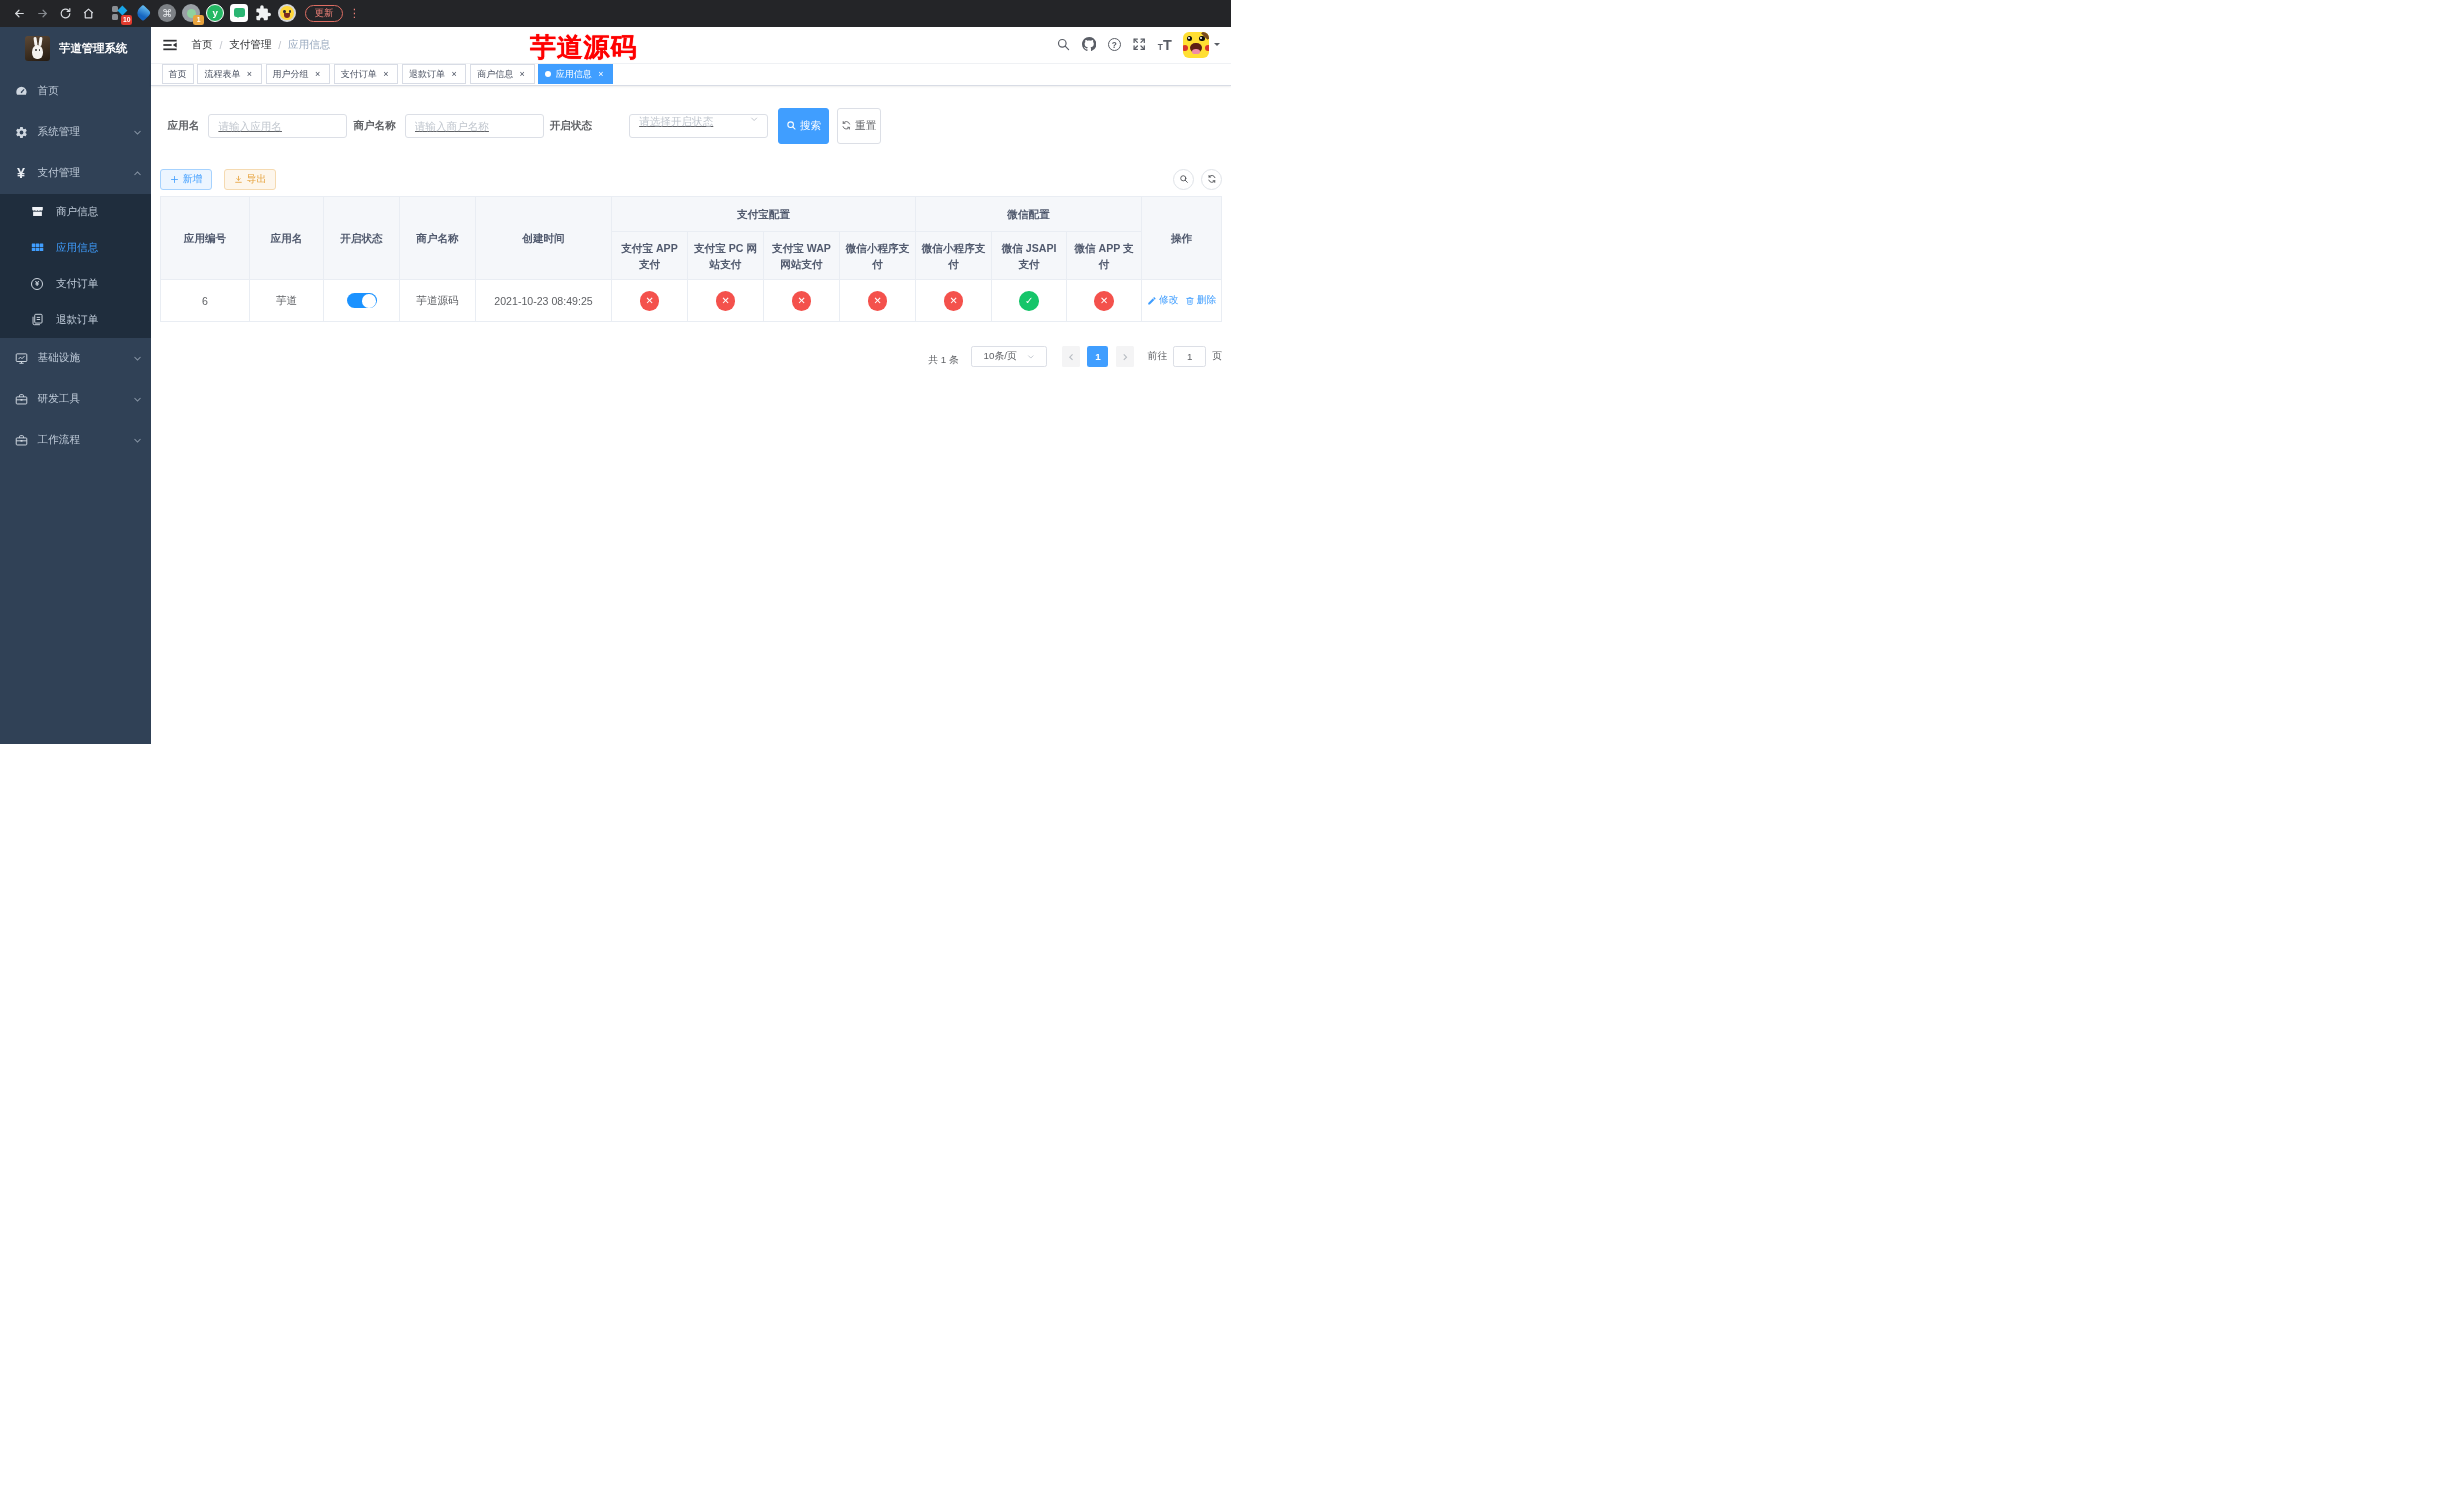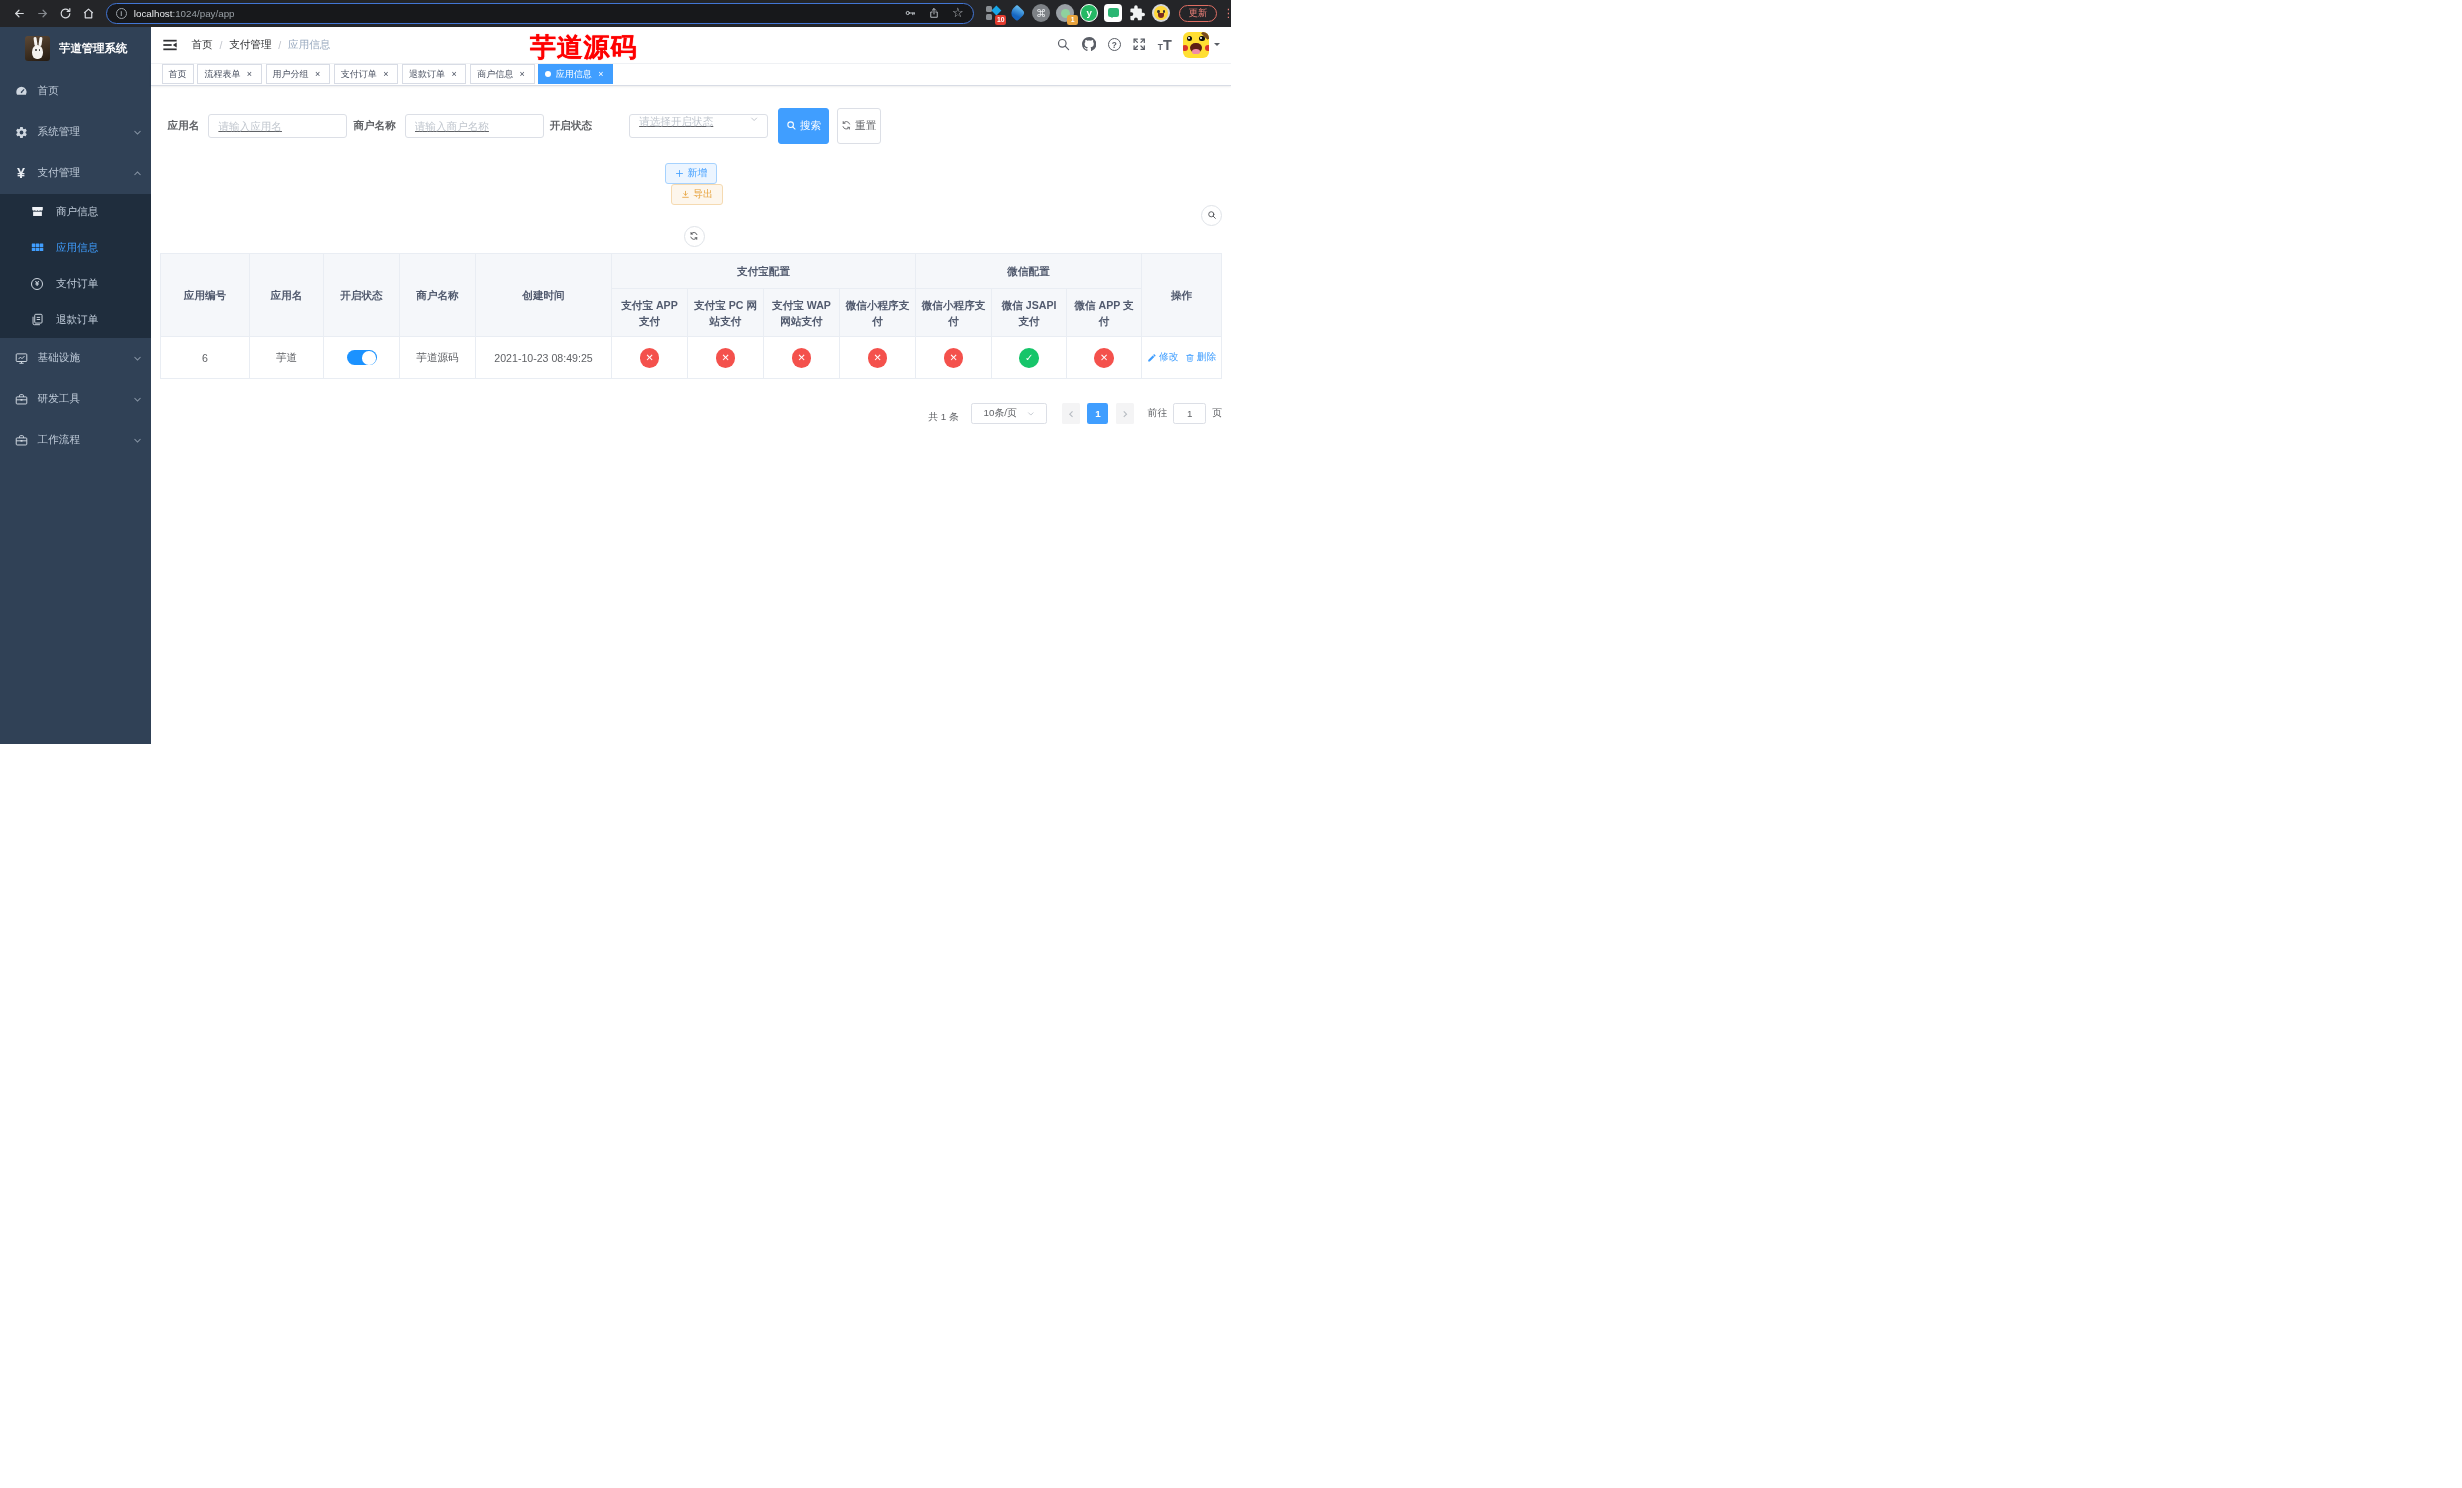--- a/index.html
+++ b/index.html
@@ -129,21 +129,21 @@
   .f-input::placeholder { color:#c0c6ce; }
   .f-select { display:flex; justify-content:space-between; cursor:pointer;margin-left:28px; }
   .f-select .ph { color:#c0c6ce; }
   .f-select svg { width:8.3px; height:8.3px; color:#c0c4cc; }
   .btn { height:36px; border-radius:3px; font-size:10.6px; display:inline-flex; align-items:center; justify-content:center;
     cursor:pointer; border:0.8px solid transparent; font-family:inherit; gap:3.8px; }
   .btn svg { width:10.6px; height:10.6px; }
   .btn-search { width:51px; background:#409eff; border-color:#409eff; color:#fff; margin-left:3.8px; }
   .btn-reset { width:44px; background:#fff; border-color:#dcdfe6; color:#606266; margin-left:7.6px; }
 
-  .toolbar-row { display:flex; align-items:center; margin-top:19px;flex-direction:column; }
+  .toolbar-row { display:flex; align-items:center; margin-top:25px; }
   .btn-add { height:21px; padding:0 9px; background:#ecf5ff; border-color:#a6d2fe; color:#409eff; font-size:9.8px; }
   .btn-export { height:21px; padding:0 9px; background:#fdf6ec; border-color:#f5dab1; color:#e6a23c; font-size:9.8px; margin-left:11.4px; }
   .btn-add svg, .btn-export svg { width:9px; height:9px; }
   .icon-circle { width:21px; height:21px; border-radius:50%; border:0.8px solid #dfe3e8; background:#fff; color:#46494d;
     display:flex; align-items:center; justify-content:center; cursor:pointer; }
   .icon-circle svg { width:9.8px; height:9.8px; }
   .icon-circle.first { margin-left:auto; }
   .icon-circle + .icon-circle { margin-left:6.8px; }
 
   table.data-table { border-collapse:collapse; table-layout:fixed; width:1062px; margin-top:6.8px; font-size:10.6px; }
@@ -203,38 +203,20 @@
         <path d="M20 3v5h-5" stroke-linejoin="round"></path>
       </svg>
   </div>
   <div class="bnav">
     <svg viewBox="0 0 24 24" fill="none" stroke="currentColor" stroke-width="2.2" stroke-linejoin="round">
         <path d="M4 11l8-7 8 7"></path>
         <path d="M6 9.5V20h12V9.5"></path>
       </svg>
   </div>
 
-  <div class="url-pill">
-    <span class="info-icon"></span>
-    <span class="url-text"><span class="host">localhost</span><span class="rest">:1024/pay/app</span></span>
-    <span class="pill-right">
-      <svg viewBox="0 0 24 24" fill="none" stroke="currentColor" stroke-width="2" stroke-linecap="round">
-          <circle cx="7.5" cy="12" r="3.2"></circle>
-          <path d="M10.7 12H21"></path>
-          <path d="M17.5 12v3.4"></path>
-          <path d="M20.5 12v2.4"></path>
-        </svg>
-      <svg viewBox="0 0 24 24" fill="none" stroke="currentColor" stroke-width="1.9" stroke-linecap="round" stroke-linejoin="round">
-          <path d="M12 14V3.5"></path>
-          <path d="M8.5 6.5L12 3l3.5 3.5"></path>
-          <path d="M8.5 10H5.5v10.5h13V10h-3"></path>
-        </svg>
-      <span class="star-icon"></span>
-    </span>
-  </div>
 
   <div class="extensions">
     <div class="ext ext-apps">
       <span class="sq1"></span>
         <span class="sq2"></span>
         <span class="dia"></span>
       <span class="badge red">10</span>
     </div>
     <div class="ext">
         <div class="ext-kite"></div>

